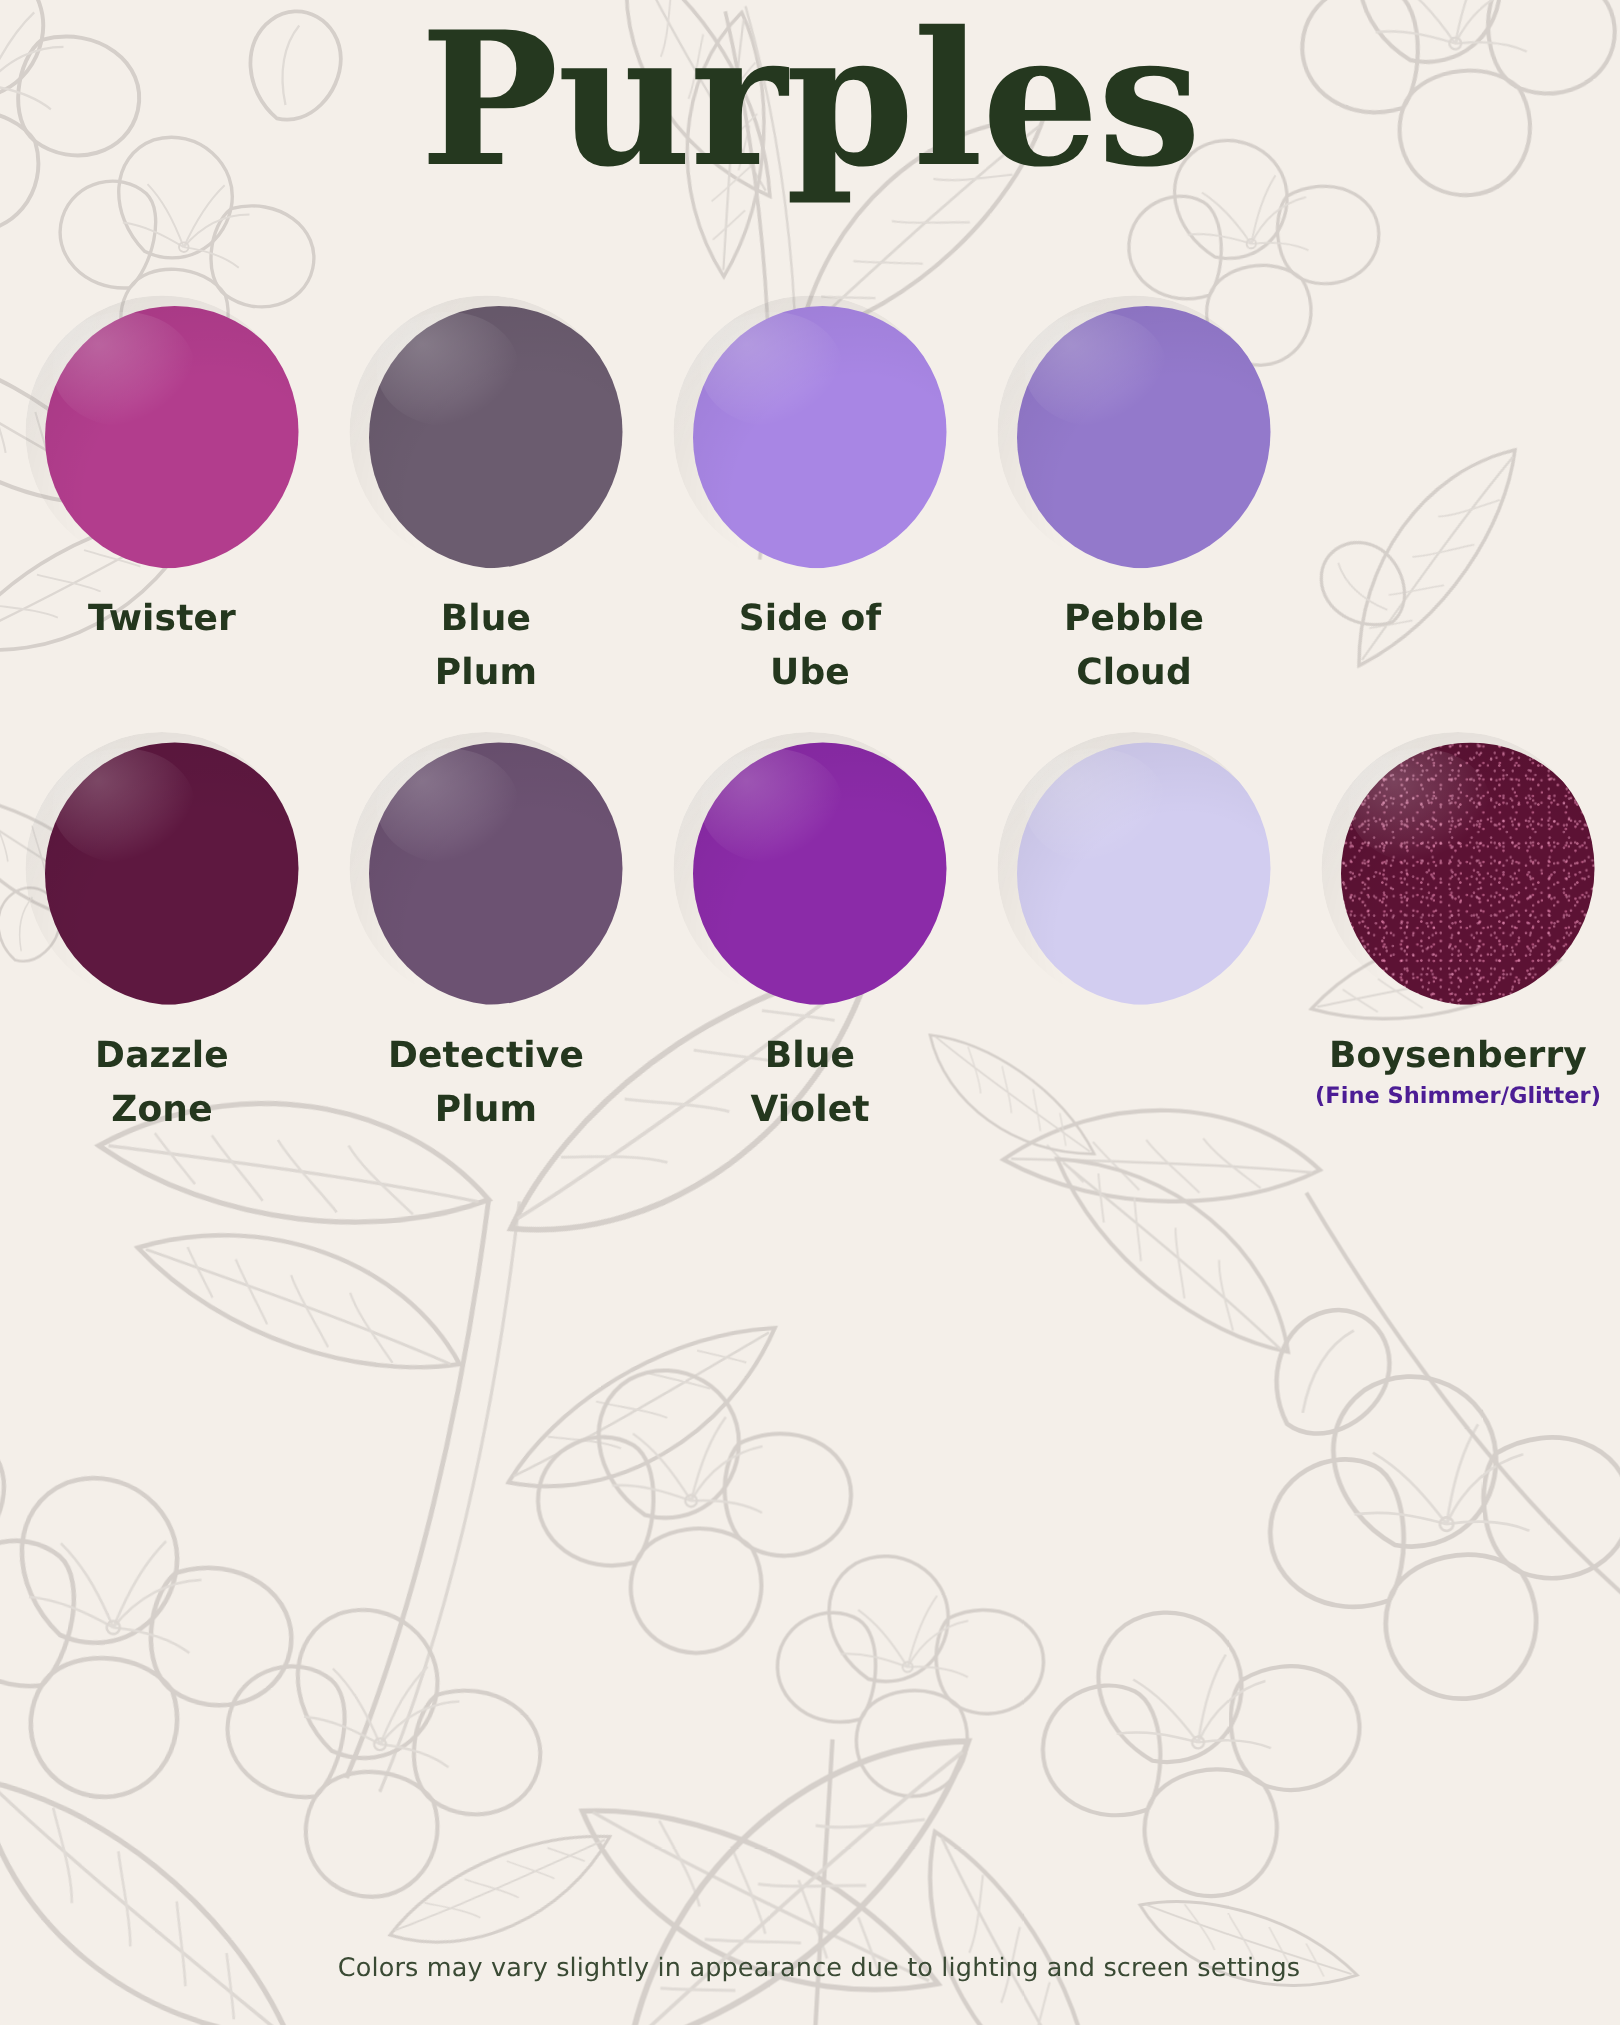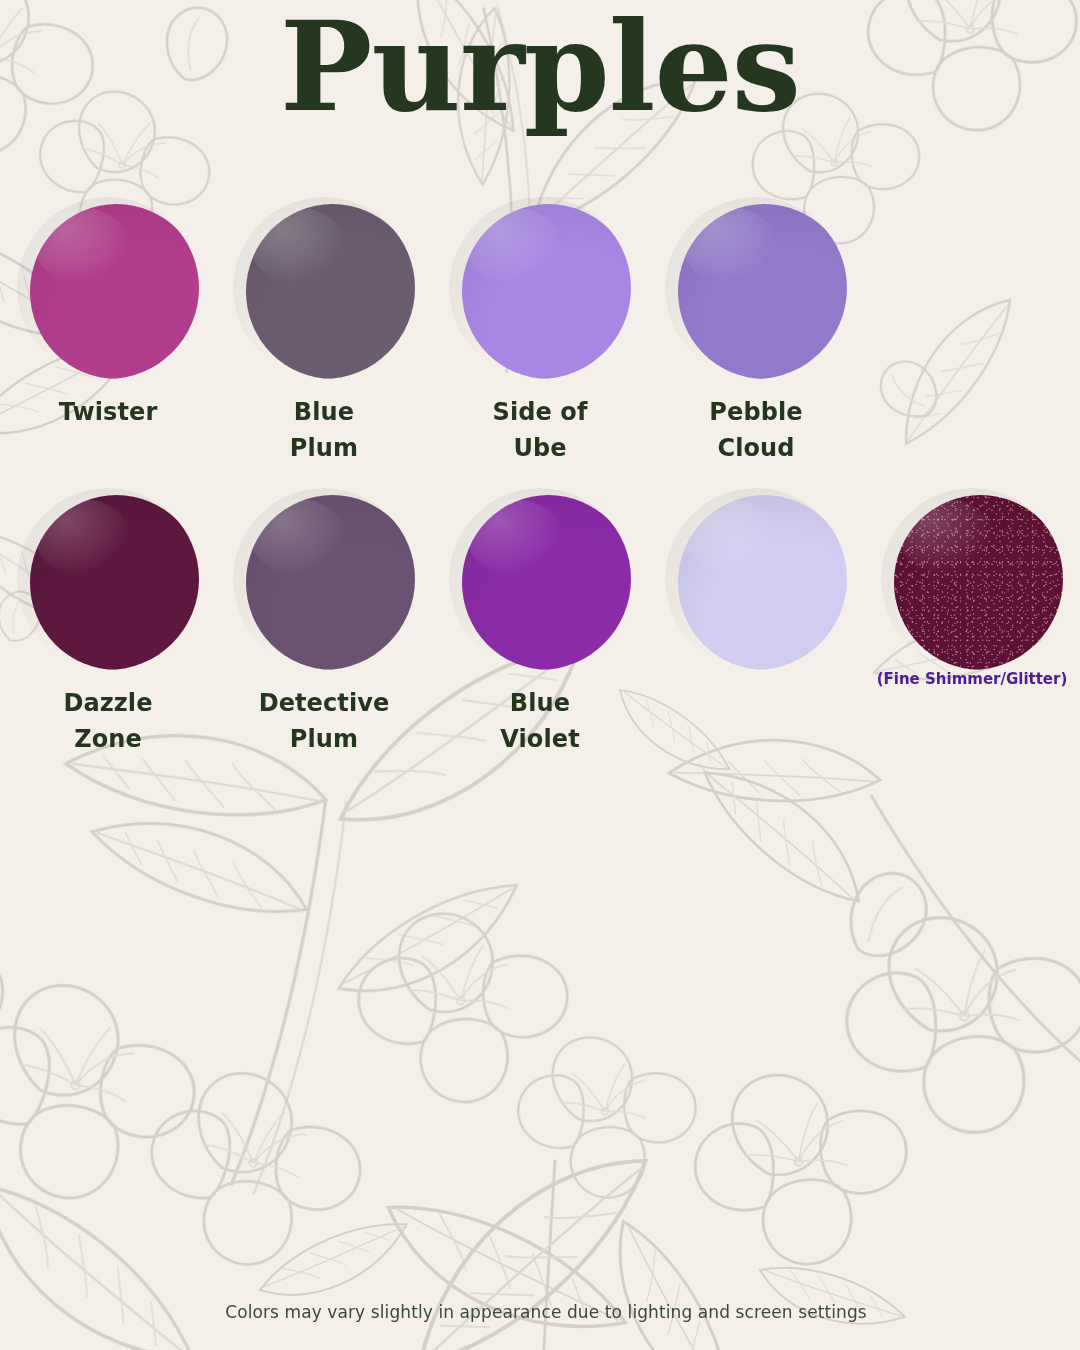--- a/index.html
+++ b/index.html
@@ -396,20 +396,21 @@
     </div>
 
     <div class="swatch-cell">
       <div class="dot-wrap">
         <div class="dot shimmer">
           <div class="body" style="background-color: rgb(92, 18, 52);"></div>
           <div class="gloss"></div>
           <div class="shade"></div>
         </div>
       </div>
+      <div class="label" style="color: rgb(36, 55, 30);">Boysenberry</div>
       <div class="sublabel" style="color: #4c1d95;">(Fine Shimmer/Glitter)</div>
     </div>
 
   </div>
 
   <div class="footer">Colors may vary slightly in appearance due to lighting and screen settings</div>
 
 </div>
 
 </body></html>

